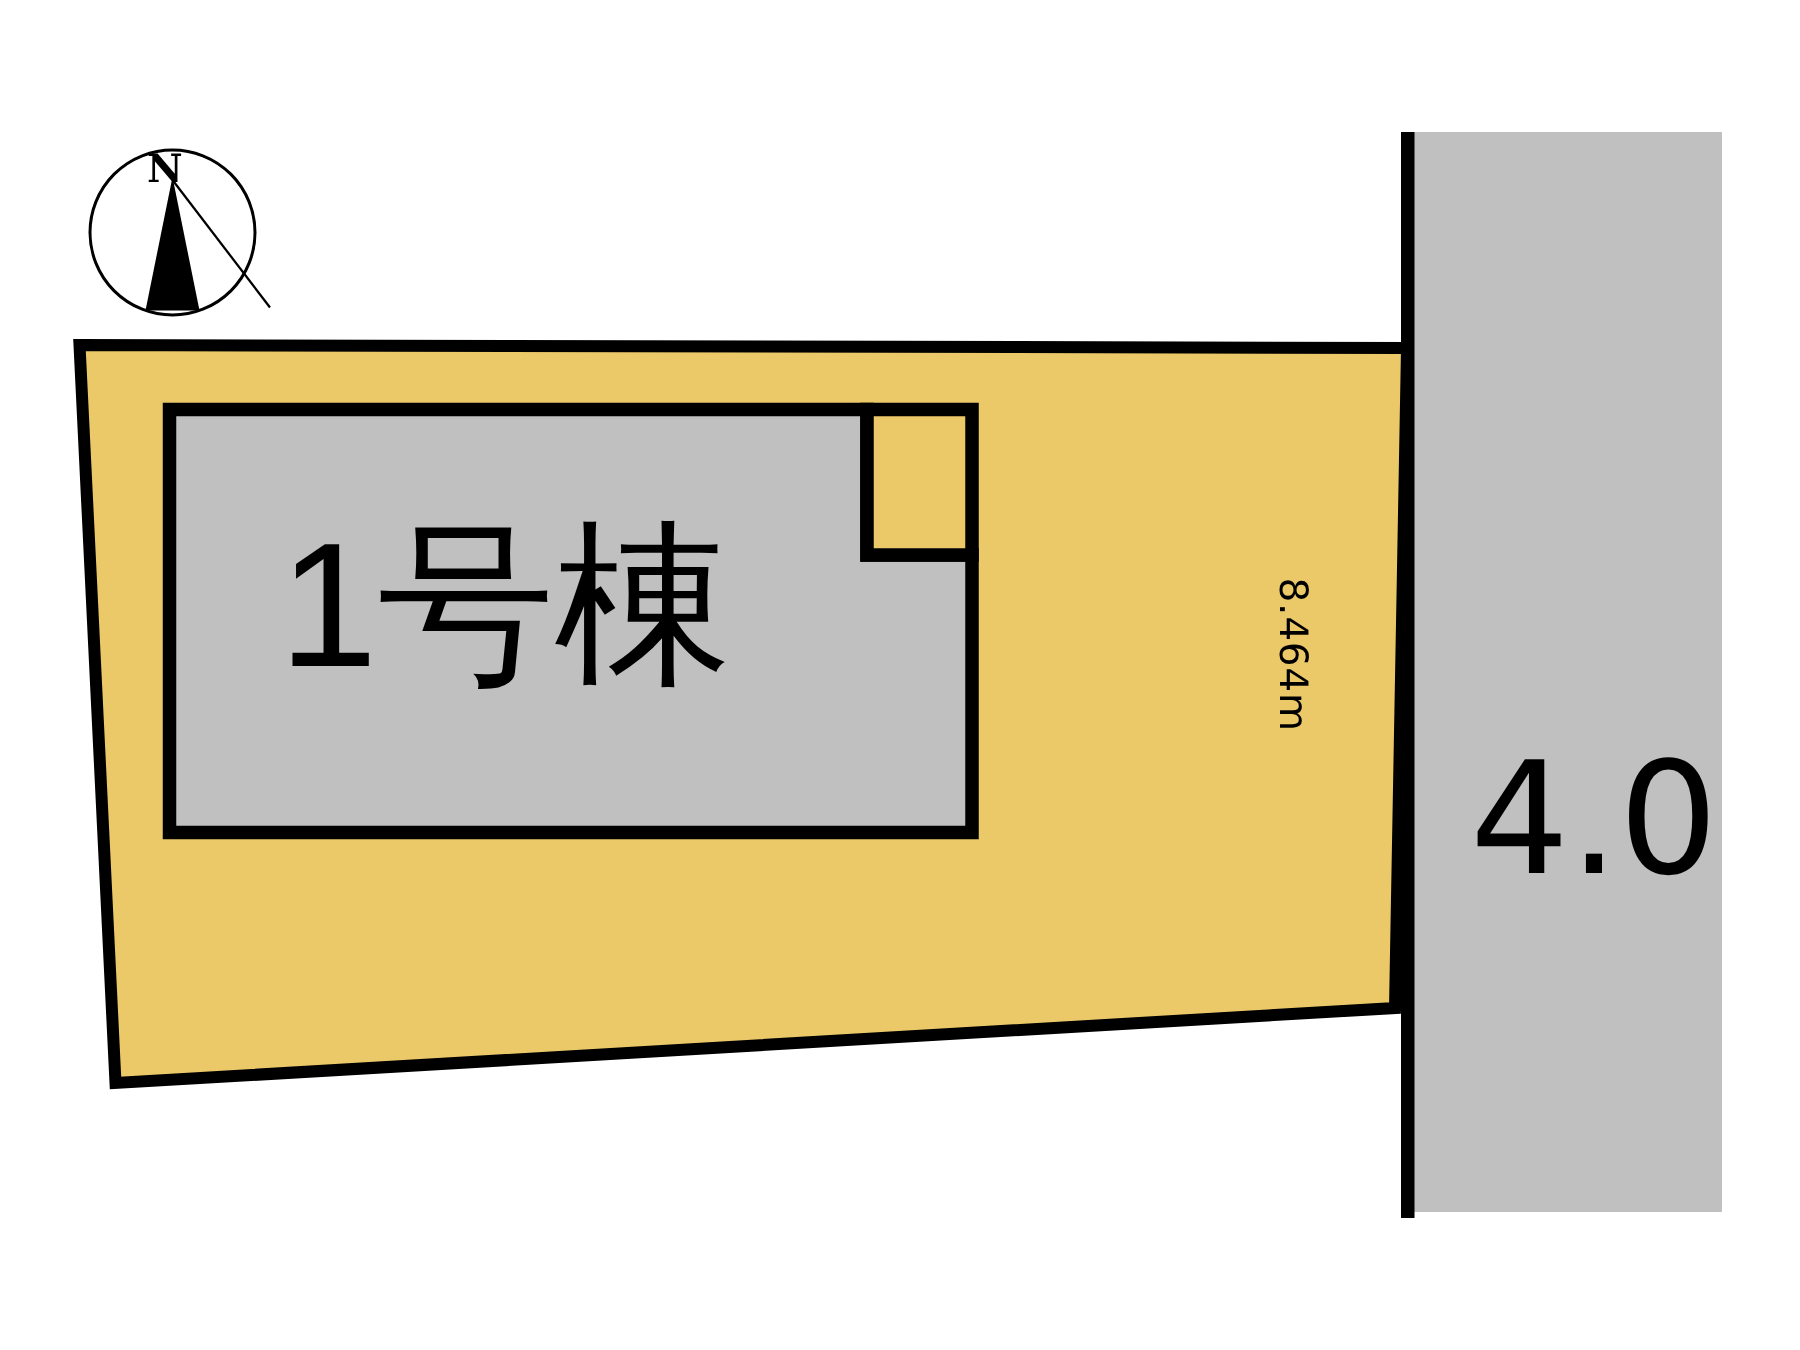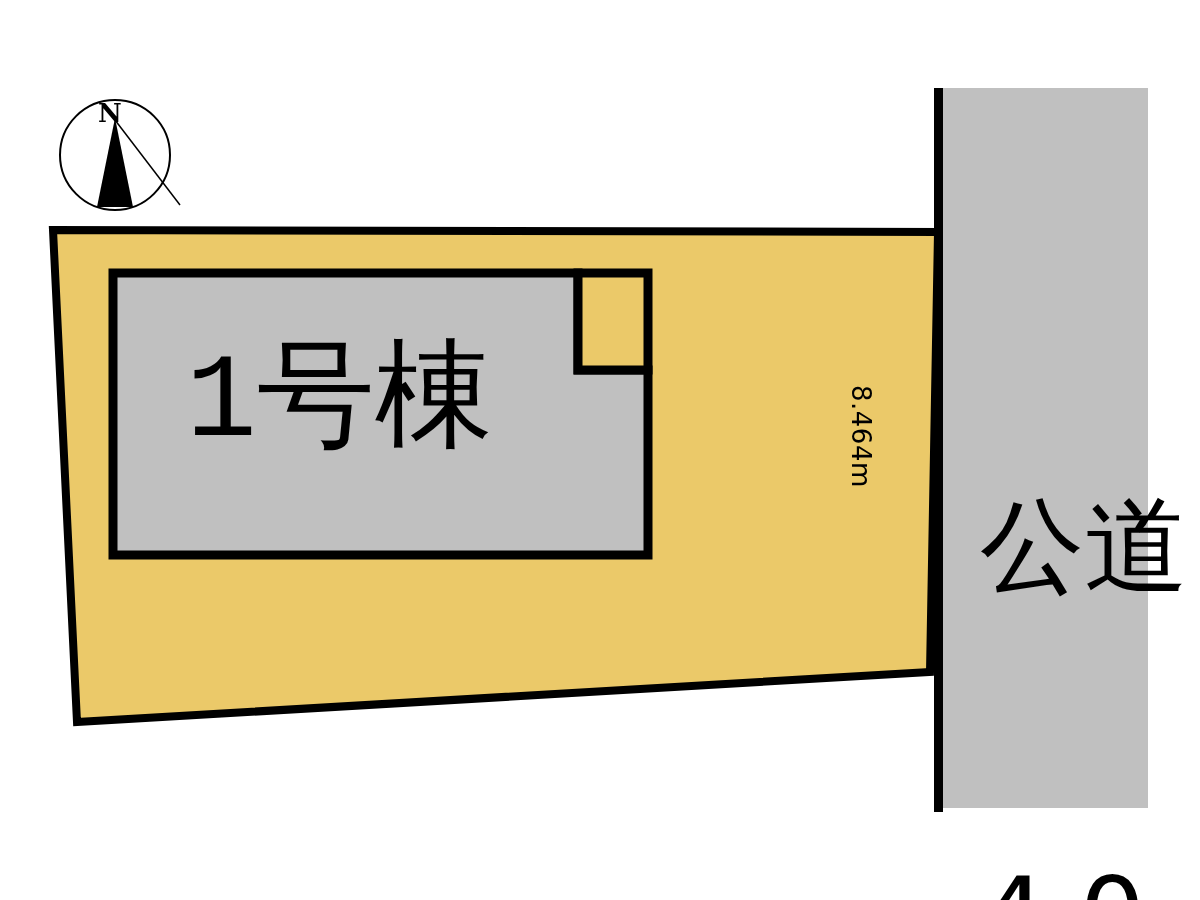--- a/index.html
+++ b/index.html
@@ -30,21 +30,21 @@
     color: #000000;
     white-space: pre;
     line-height: 1;
     user-select: none;
   }
   #building-label {
     left: 186px;
     top: 345px;
     font-size: 118px;
     letter-spacing: 0px;
-    font-family: Liberation Mono, monospace;
+    font-family: Liberation Sans, sans-serif;
     font-weight: 400;
   }
   #road-label {
     left: 980px;
     top: 240px;
     width: 150px;
     font-size: 104px;
     text-align: center;
     font-family: "DejaVu Sans", "Liberation Sans", sans-serif;
     line-height: 1.18;
@@ -94,18 +94,17 @@
 
   </svg>
 
   <div class="txt" id="compass-letter">N</div>
 
   <div class="txt" id="building-label">1号棟</div>
 
   <div class="txt" id="frontage-label">8.464m</div>
 
   <div class="txt" id="road-label">
-    <span class="road-line">公道</span>
     <span class="road-line">4.0</span>
     
   </div>
 
 </div>
 
 </body></html>

